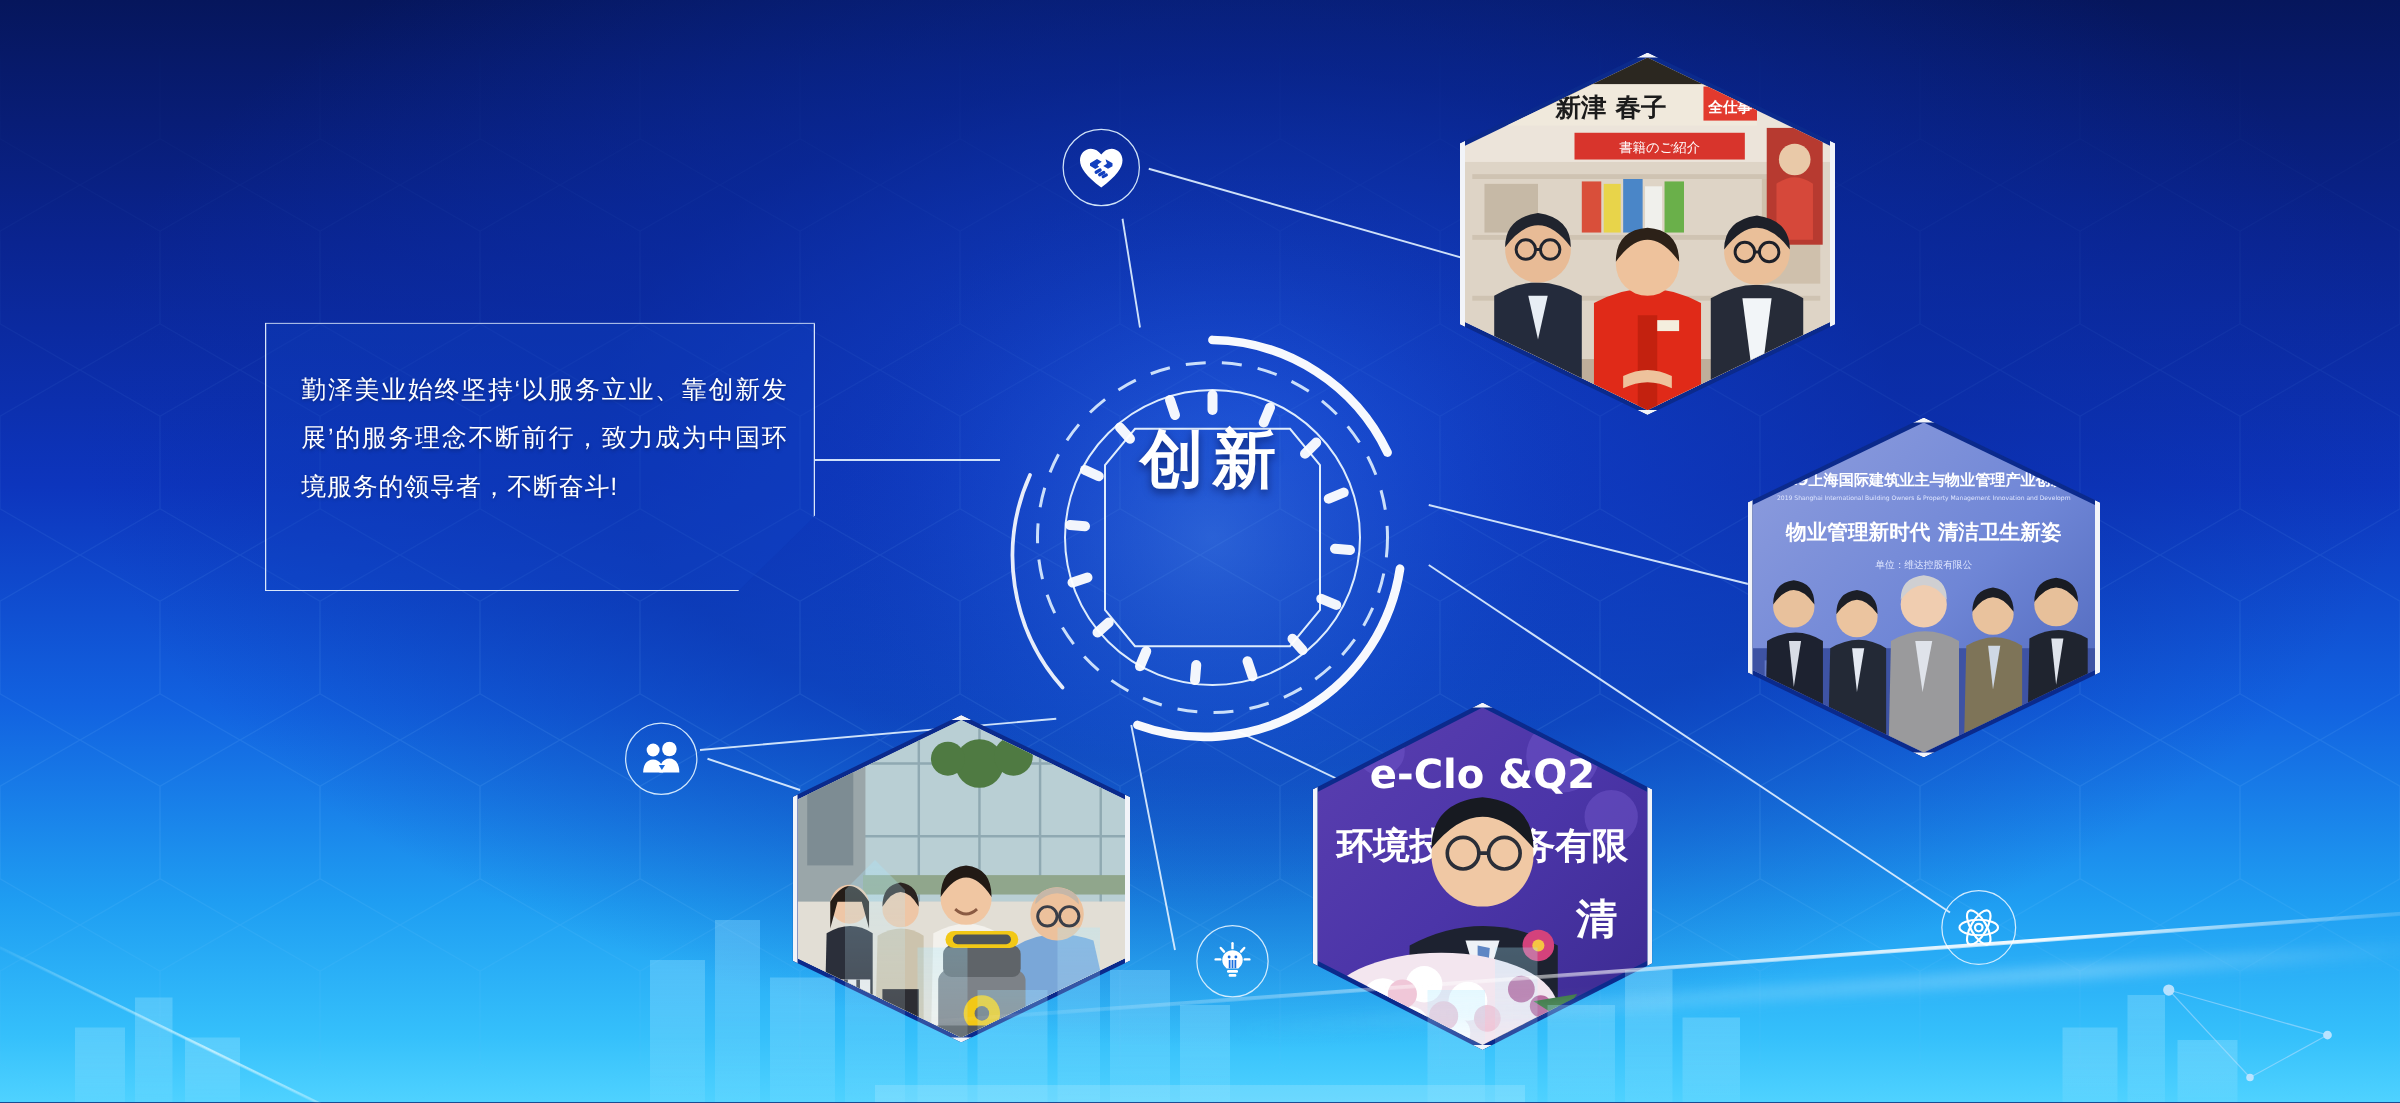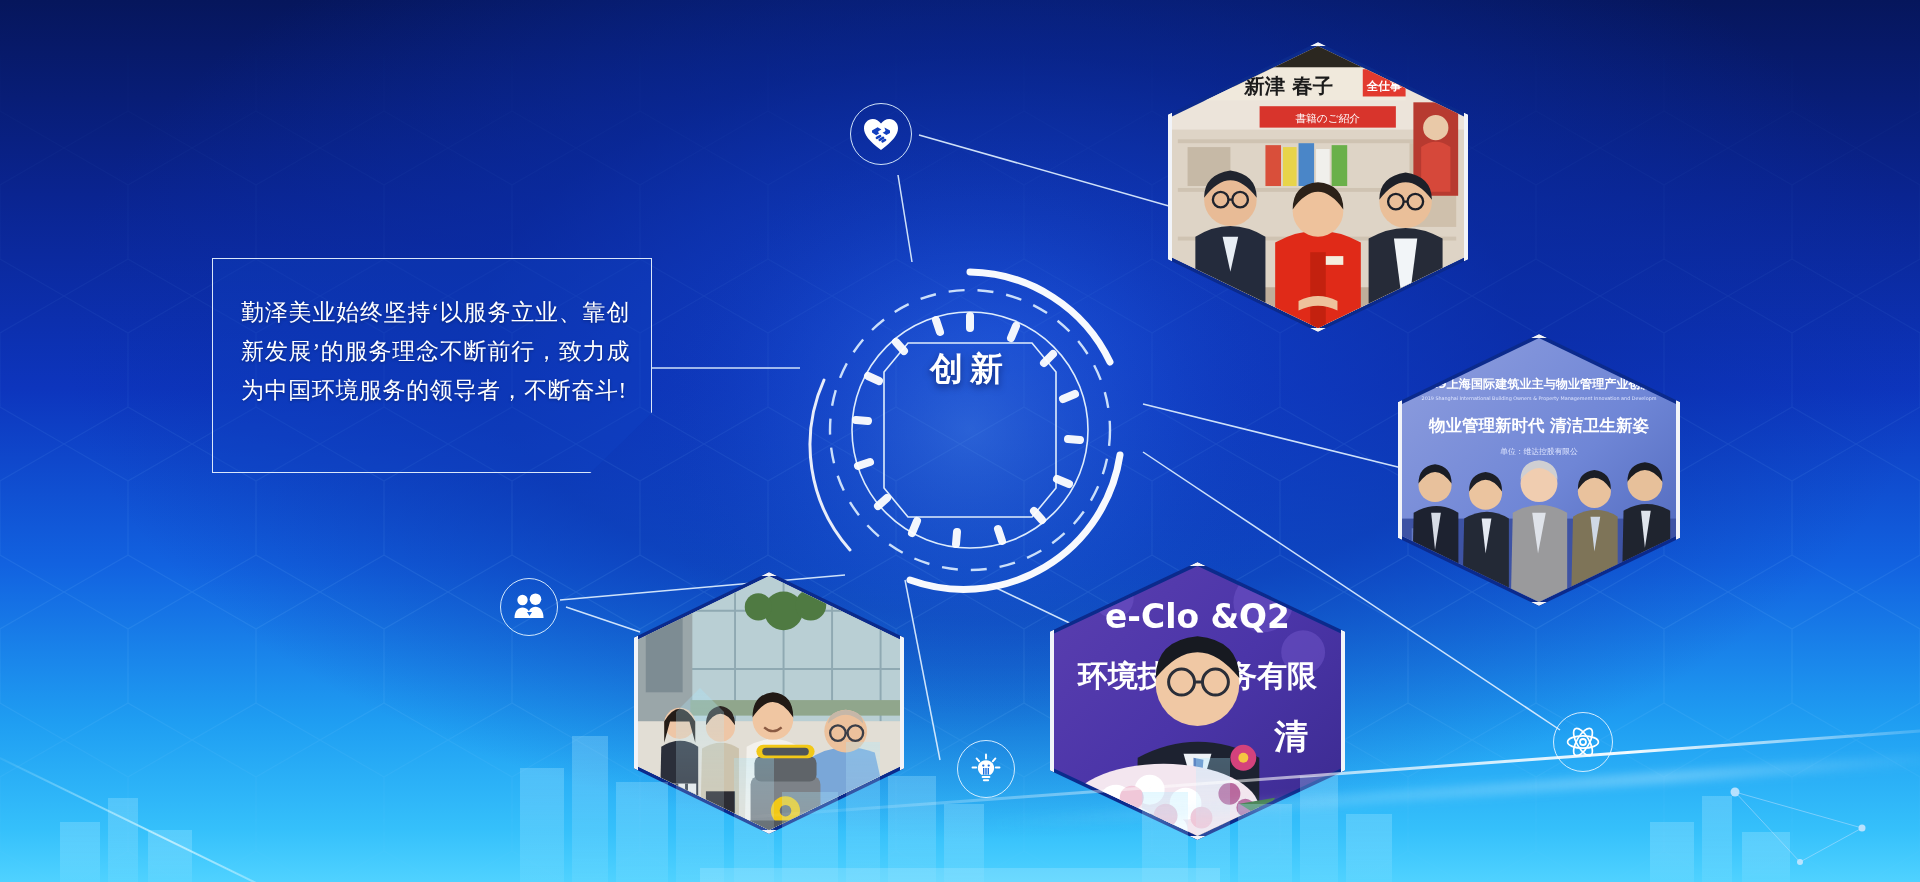--- a/index.html
+++ b/index.html
@@ -44,35 +44,35 @@
     border-right:none;
     clip-path:polygon(0 0, 100% 0, 100% 72%, 86% 100%, 0 100%);
   }
   .callout-inner{
     position:absolute;inset:0;
     border-right:1.6px solid rgba(235,245,255,.92);
     clip-path:polygon(0 0, 100% 0, 100% 72%, 86% 100%, 0 100%);
   }
   .callout-text{
     position:absolute;left:28px;right:22px;top:34px;
-    color:#ffffff;font-size:23px;line-height:39px;letter-spacing:.6px;
+    color:#ffffff;font-size:20px;line-height:39px;letter-spacing:.6px;
     text-align:justify;
-    font-family:Liberation Serif, serif;
+    font-family:Liberation Sans, sans-serif;
     text-shadow:0 1px 3px rgba(0,0,0,.30);
   }
 
   
   .conn{position:absolute;pointer-events:none;}
 
   
   .hub{position:absolute;left:790px;top:250px;width:360px;height:360px;}
   .hub svg{position:absolute;inset:0;}
   .hub-label{
     position:absolute;left:0;right:0;top:88px;text-align:center;
-    color:#fff;font-size:33px;font-weight:700;line-height:62px;letter-spacing:7px;
+    color:#fff;font-size:51px;font-weight:700;line-height:62px;letter-spacing:7px;
     text-shadow:0 3px 7px rgba(0,10,60,.55);
     font-family:"DejaVu Sans","Liberation Sans",sans-serif;
   }
 
   
   .bubble{
     position:absolute;border-radius:50%;
     border:1.7px solid rgba(225,242,255,.92);
     display:flex;align-items:center;justify-content:center;
   }
@@ -385,21 +385,21 @@
              <path d="M246 178 L250 216 L256 178 Z" fill="#dfe4ec"></path>
              <circle cx="250" cy="150" r="18" fill="#e7c09a"></circle>
              <path d="M232 148 Q250 124 268 148 Q268 130 250 128 Q232 130 232 148 Z" fill="#191c23"></path>
             </g>
         </g>
       </svg>
     </div>
     <div class="frame"></div>
   </div>
 
-  <div class="hex" style="left:1050px;top:562px;width:295px;height:278px;">
+  <div class="hex" style="left:1050px;top:562px;width:272px;height:278px;">
     <div class="ph">
       <svg viewBox="0 0 288 278" preserveAspectRatio="xMidYMid slice">
         <defs>
           <linearGradient id="purp" x1="0" y1="0" x2="1" y2="1">
             <stop offset="0%" stop-color="#5b3fb0"></stop>
               <stop offset="50%" stop-color="#4b35a8"></stop>
             <stop offset="100%" stop-color="#3a2a8e"></stop>
           </linearGradient>
         </defs>
         <rect width="288" height="278" fill="url(#purp)"></rect>

